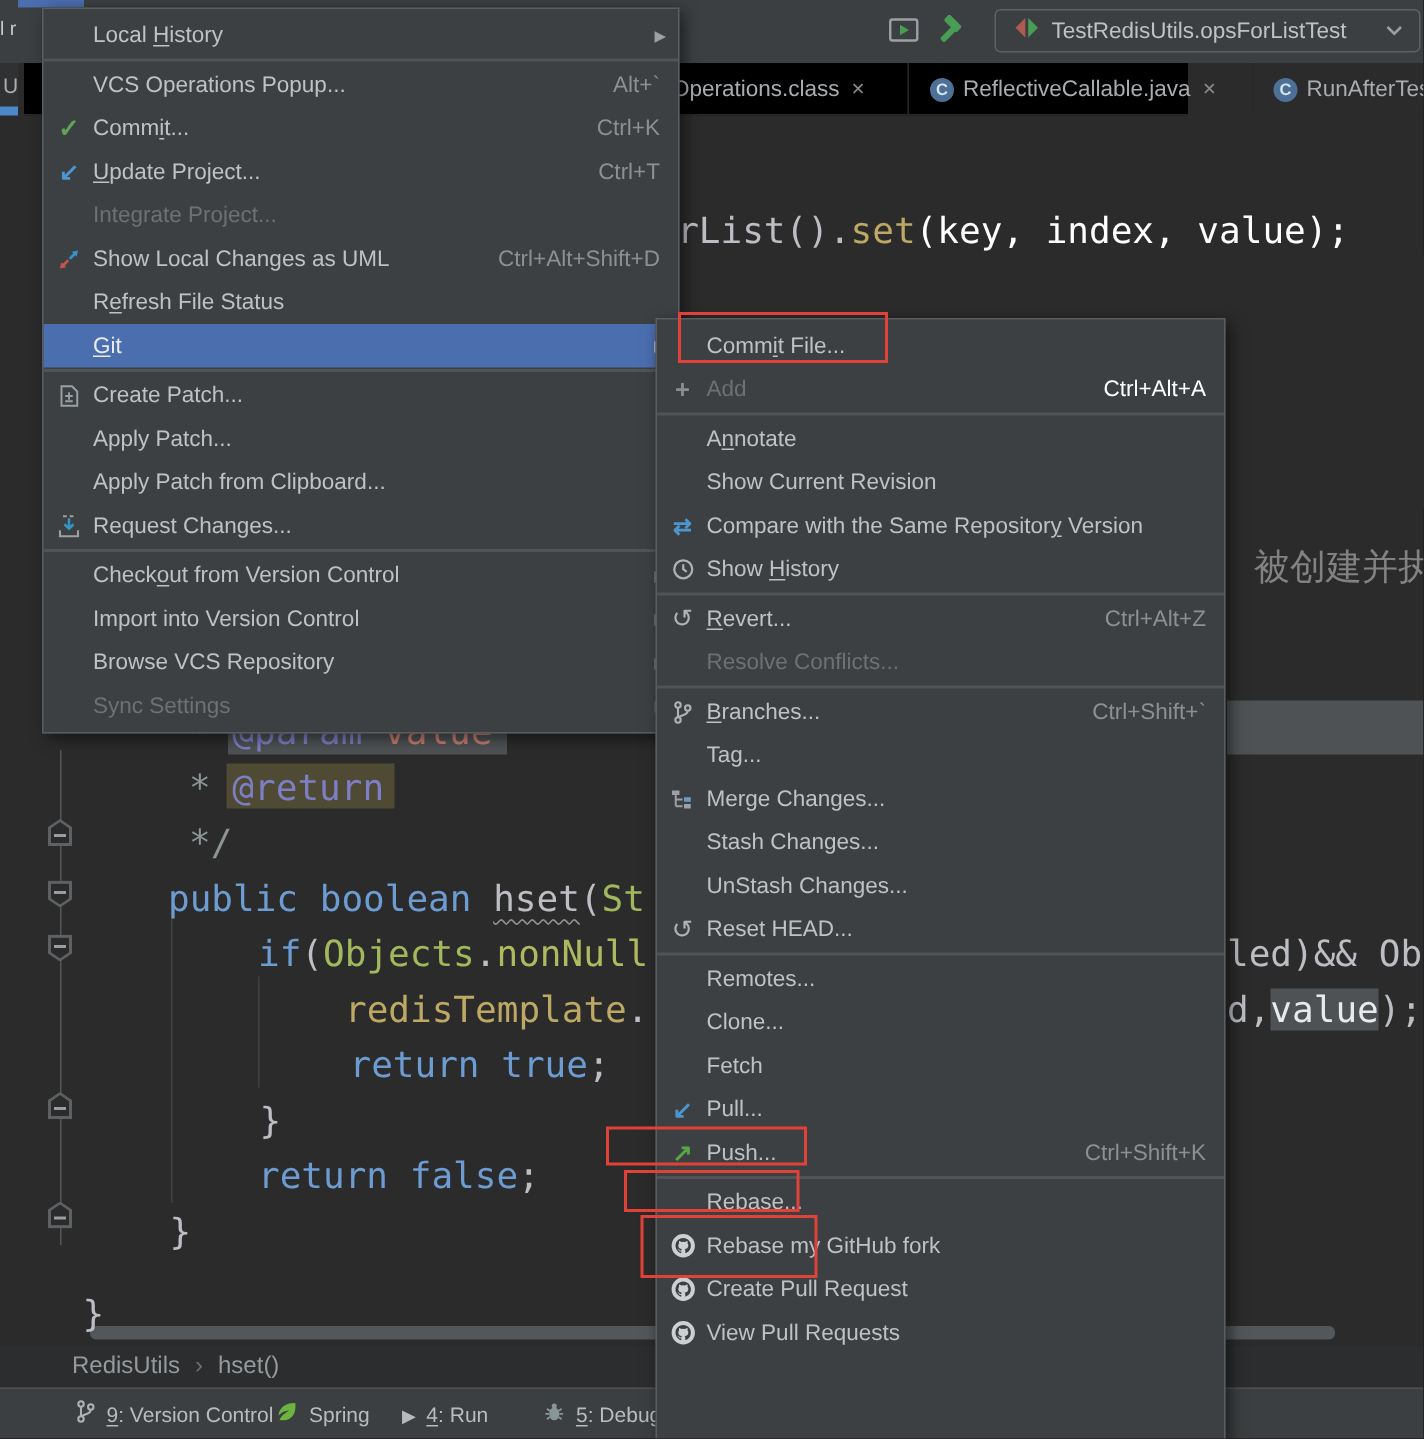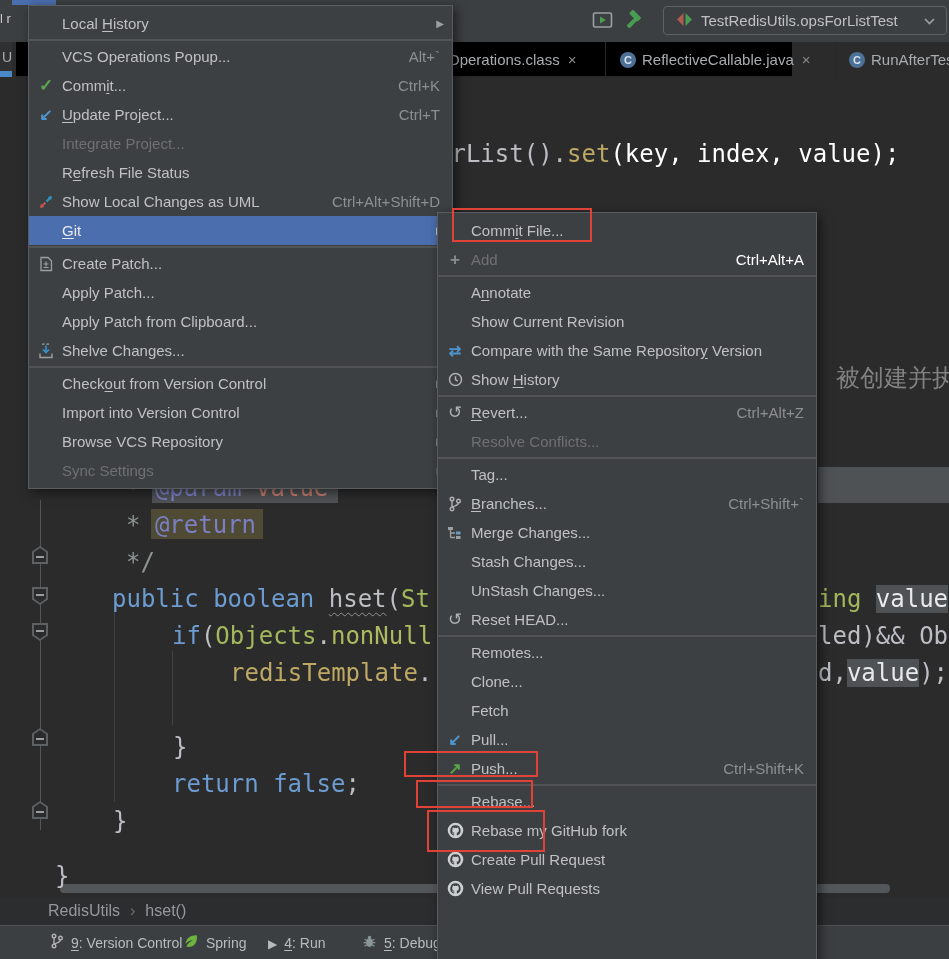--- a/index.html
+++ b/index.html
@@ -141,25 +141,25 @@
         <div class="i up"></div>
         <div class="m" style="top: 10px;"></div>
       </div>
       <div class="hthumb" style="left: 60px; top: 807px; width: 830px; height: 9px;"></div>
       <div class="codeline" style="left: 437px; top: 59px;"><span style="color: rgb(188, 190, 196);">orList()</span><span style="color: rgb(188, 190, 196);">.</span><span style="color: rgb(189, 168, 100);">set</span><span style="color: #ffffff;">(key, index, value);</span></div>
       <div class="codeline" style="left: 836px; top: 283px;"><span style="color: rgb(130, 130, 130);">被创建并执</span></div>
       <div class="codeline" style="left: 126px; top: 393px;"><span style="color: rgb(140, 148, 150);">* </span><span style="color: rgb(125, 127, 198);">@param</span><span style="color: rgb(188, 190, 196);"> </span><span style="color: rgb(199, 125, 111);">value</span></div>
       <div class="codeline" style="left: 126px; top: 430px;"><span style="color: rgb(140, 148, 150);">* </span><span style="color: rgb(125, 127, 198);">@return</span></div>
       <div class="codeline" style="left: 126px; top: 467px;"><span style="color: rgb(140, 148, 150);">*/</span></div>
       <div class="codeline" style="left: 112px; top: 504px;"><span style="color: rgb(108, 156, 209);">public</span><span style="color: rgb(188, 190, 196);"> </span><span style="color: rgb(108, 156, 209);">boolean</span><span style="color: rgb(188, 190, 196);"> </span><span class="sq" style="color: rgb(188, 190, 196);">hset</span><span style="color: rgb(188, 190, 196);">(</span><span style="color: rgb(162, 184, 92);">St</span></div>
-      <div class="codeline" style="left: 818px; top: 504px;"><span style="color: rgb(162, 184, 92);">ing</span><span style="color: rgb(188, 190, 196);"> </span><span style="color: rgb(232, 234, 236); background: rgb(78, 82, 84);">value</span></div>
       <div class="codeline" style="left: 172px; top: 541px;"><span style="color: rgb(108, 156, 209);">if</span><span style="color: rgb(188, 190, 196);">(</span><span style="color: rgb(162, 184, 92);">Objects</span><span style="color: rgb(188, 190, 196);">.</span><span style="color: rgb(175, 185, 95);">nonNull</span></div>
       <div class="codeline" style="left: 818px; top: 541px;"><span style="color: rgb(188, 190, 196);">led)&amp;&amp; Ob</span></div>
       <div class="codeline" style="left: 230px; top: 578px;"><span style="color: rgb(189, 168, 100);">redisTemplate</span><span style="color: rgb(188, 190, 196);">.</span></div>
       <div class="codeline" style="left: 818px; top: 578px;"><span style="color: rgb(188, 190, 196);">d,</span><span style="color: rgb(232, 234, 236); background: rgb(78, 82, 84);">value</span><span style="color: rgb(188, 190, 196);">);</span></div>
+      <div class="codeline" style="left: 233px; top: 615px;"><span style="color: rgb(108, 156, 209);">return</span><span style="color: rgb(188, 190, 196);"> </span><span style="color: rgb(108, 156, 209);">true</span><span style="color: rgb(188, 190, 196);">;</span></div>
       <div class="codeline" style="left: 173px; top: 652px;"><span style="color: rgb(188, 190, 196);">}</span></div>
       <div class="codeline" style="left: 172px; top: 689px;"><span style="color: rgb(108, 156, 209);">return</span><span style="color: rgb(188, 190, 196);"> </span><span style="color: rgb(108, 156, 209);">false</span><span style="color: rgb(188, 190, 196);">;</span></div>
       <div class="codeline" style="left: 113px; top: 726px;"><span style="color: rgb(188, 190, 196);">}</span></div>
       <div class="codeline" style="left: 55px; top: 781px;"><span style="color: rgb(188, 190, 196);">}</span></div>
     </div>
 
   <div class="crumbs">
     <span style="margin-left:48px">RedisUtils</span>
     <span class="sep">›</span>
     <span>hset()</span>
@@ -224,35 +224,35 @@
           <span style="color:#4E94CE;font-weight:bold;font-size:16px">↙</span>
         </span>
         <span class="mi-label"><span class="mn">U</span>pdate Project...</span>
         <span class="mi-short">Ctrl+T</span>
       </div>
       <div class="menu-item disabled">
         <span class="mi-icon"></span>
         <span class="mi-label">Integrate Project...</span>
       </div>
       <div class="menu-item">
-        <span class="mi-icon"></span>
-        <span class="mi-label">R<span class="mn">e</span>fresh File Status</span>
-      </div>
-      <div class="menu-item">
         <span class="mi-icon">
           <svg width="16" height="16" viewBox="0 0 16 16">
             <path d="M13 3L8.5 7.5" stroke="#3592C4" stroke-width="1.8"></path>
             <path d="M14 2l-4.2.9 3.3 3.3z" fill="#3592C4"></path>
             <path d="M3 13l4.5-4.5" stroke="#C75450" stroke-width="1.8"></path>
             <path d="M2 14l4.2-.9-3.3-3.3z" fill="#C75450"></path>
           </svg>
         </span>
         <span class="mi-label">Show Local Changes as UML</span>
         <span class="mi-short">Ctrl+Alt+Shift+D</span>
       </div>
+      <div class="menu-item">
+        <span class="mi-icon"></span>
+        <span class="mi-label">R<span class="mn">e</span>fresh File Status</span>
+      </div>
       <div class="menu-item selected">
         <span class="mi-icon"></span>
         <span class="mi-label"><span class="mn">G</span>it</span>
         <span class="mi-arrow">▶</span>
       </div>
       <div class="menu-sep"></div>
       <div class="menu-item">
         <span class="mi-icon">
           <svg width="14" height="16" viewBox="0 0 14 16">
             <path d="M2 1.5h7l3.5 3.5v9.5H2z" fill="none" stroke="#9AA0A3" stroke-width="1.3"></path>
@@ -270,21 +270,21 @@
         <span class="mi-label">Apply Patch from Clipboard...</span>
       </div>
       <div class="menu-item">
         <span class="mi-icon">
           <svg width="16" height="16" viewBox="0 0 16 16">
             <path d="M8 2.5v6.5M5 6.5l3 3 3-3" stroke="#3592C4" stroke-width="1.7" fill="none"></path>
             <path d="M2 10.5v4h12v-4" stroke="#9AA0A3" stroke-width="1.4" fill="none"></path>
             <path d="M4 1.2h8" stroke="#9AA0A3" stroke-width="1.3" stroke-dasharray="2.5 2"></path>
           </svg>
         </span>
-        <span class="mi-label">Shelve Changes...</span>
+        <span class="mi-label">Request Changes...</span>
       </div>
       <div class="menu-sep"></div>
       <div class="menu-item">
         <span class="mi-icon"></span>
         <span class="mi-label">Check<span class="mn">o</span>ut from Version Control</span>
         <span class="mi-arrow">▶</span>
       </div>
       <div class="menu-item">
         <span class="mi-icon"></span>
         <span class="mi-label">Import into Version Control</span>
@@ -343,37 +343,37 @@
           <span style="color:#AFB3B6;font-size:17px">↺</span>
         </span>
         <span class="mi-label"><span class="mn">R</span>evert...</span>
         <span class="mi-short">Ctrl+Alt+Z</span>
       </div>
       <div class="menu-item disabled">
         <span class="mi-icon"></span>
         <span class="mi-label">Resolve Conflicts...</span>
       </div>
       <div class="menu-sep"></div>
-      <div class="menu-item">
-        <span class="mi-icon"></span>
-        <span class="mi-label">Tag...</span>
-      </div>
       <div class="menu-item">
         <span class="mi-icon">
           <svg width="14" height="16" viewBox="0 0 14 16" fill="none" stroke="#AFB1B3" stroke-width="1.4">
             <circle cx="4" cy="3" r="1.8"></circle>
             <circle cx="4" cy="13" r="1.8"></circle>
             <circle cx="10.5" cy="5" r="1.8"></circle>
             <path d="M4 4.8v6.4M10.5 6.8c0 2.8-3.5 2.6-6 4.2"></path>
           </svg>
         </span>
         <span class="mi-label"><span class="mn">B</span>ranches...</span>
         <span class="mi-short">Ctrl+Shift+`</span>
       </div>
       <div class="menu-item">
+        <span class="mi-icon"></span>
+        <span class="mi-label">Tag...</span>
+      </div>
+      <div class="menu-item">
         <span class="mi-icon">
           <svg width="16" height="14" viewBox="0 0 16 14">
             <path d="M3.5 4v7.5M3.5 7h4.5M3.5 11.5h4.5" stroke="#9AA0A3" stroke-width="1.3" fill="none"></path>
             <rect x="1" y="1" width="5" height="3" fill="#9AA0A3"></rect>
             <rect x="9" y="5.5" width="4.5" height="3" fill="#6D9AC0"></rect>
             <rect x="9" y="10" width="4.5" height="3" fill="#9AA0A3"></rect>
           </svg>
         </span>
         <span class="mi-label">Merge Changes...</span>
       </div>

